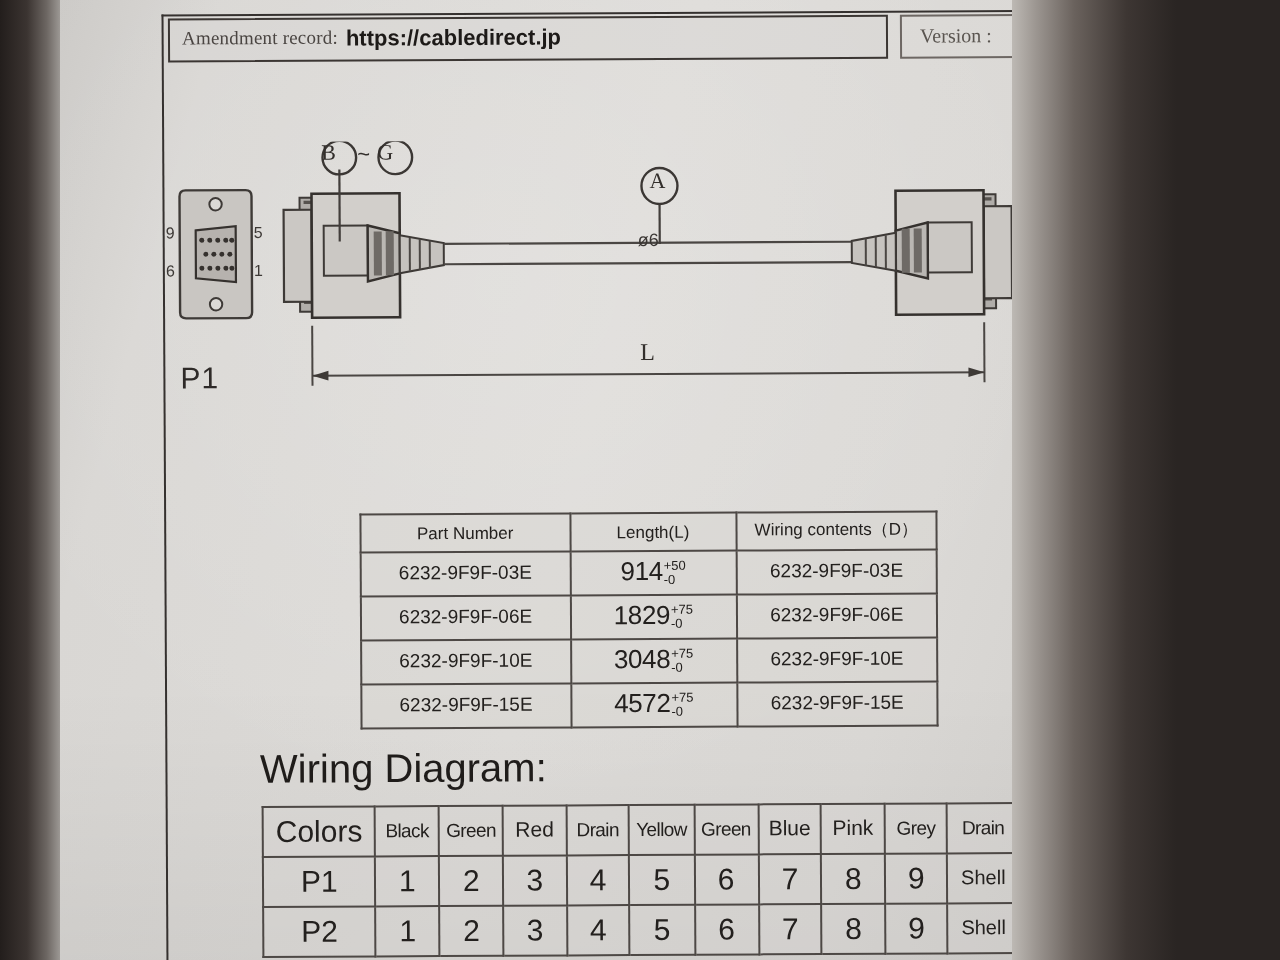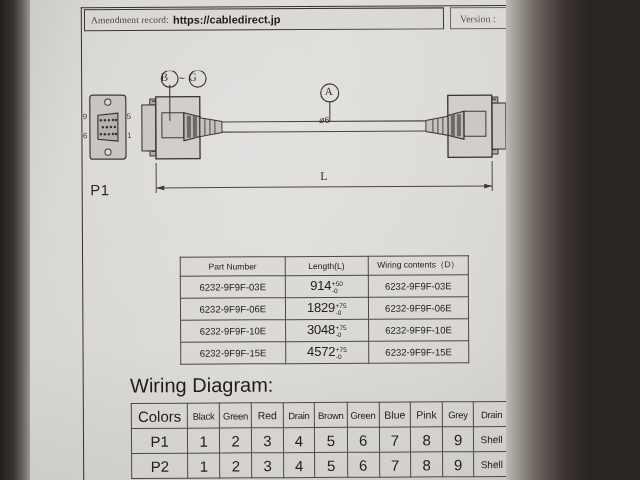--- a/index.html
+++ b/index.html
@@ -379,21 +379,21 @@
   <div class="wiring-title">Wiring Diagram:</div>
 
   <table class="wire-table">
     <tbody>
       <tr class="wire-head">
         <td class="wh-colors wc-colors">Colors</td>
         <td class="narrow wc-cell">Black</td>
         <td class="narrow wc-cell">Green</td>
         <td class="wc-cell">Red</td>
         <td class="narrow wc-cell">Drain</td>
-        <td class="narrow wc-cell">Brown</td>
+        <td class="narrow wc-cell">Yellow</td>
         <td class="narrow wc-cell">Green</td>
         <td class="wc-cell">Blue</td>
         <td class="wc-cell">Pink</td>
         <td class="narrow wc-cell">Grey</td>
         <td class="narrow wc-drain">Drain</td>
       </tr>
       <tr class="wire-row">
         <td class="rowhdr">P1</td>
         <td>1</td>
         <td>2</td>

